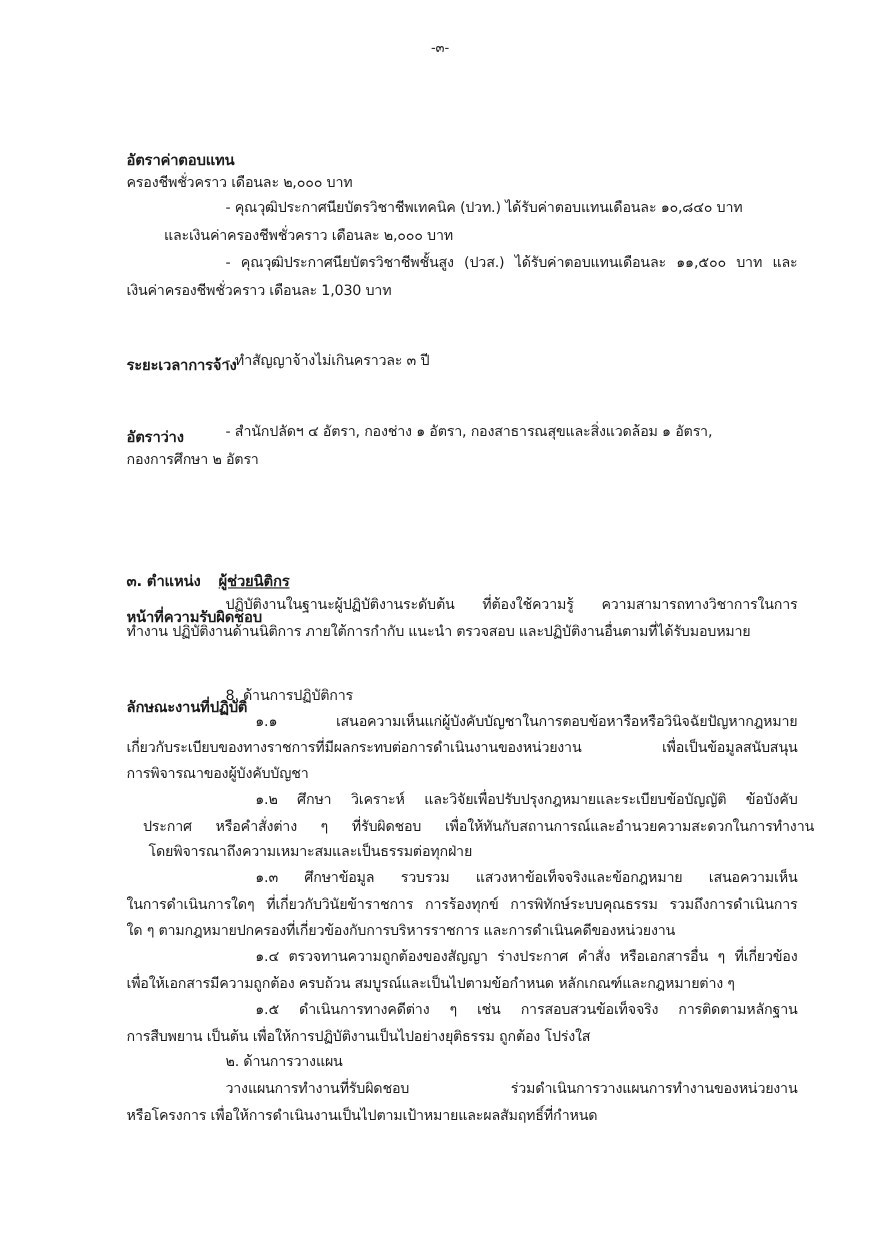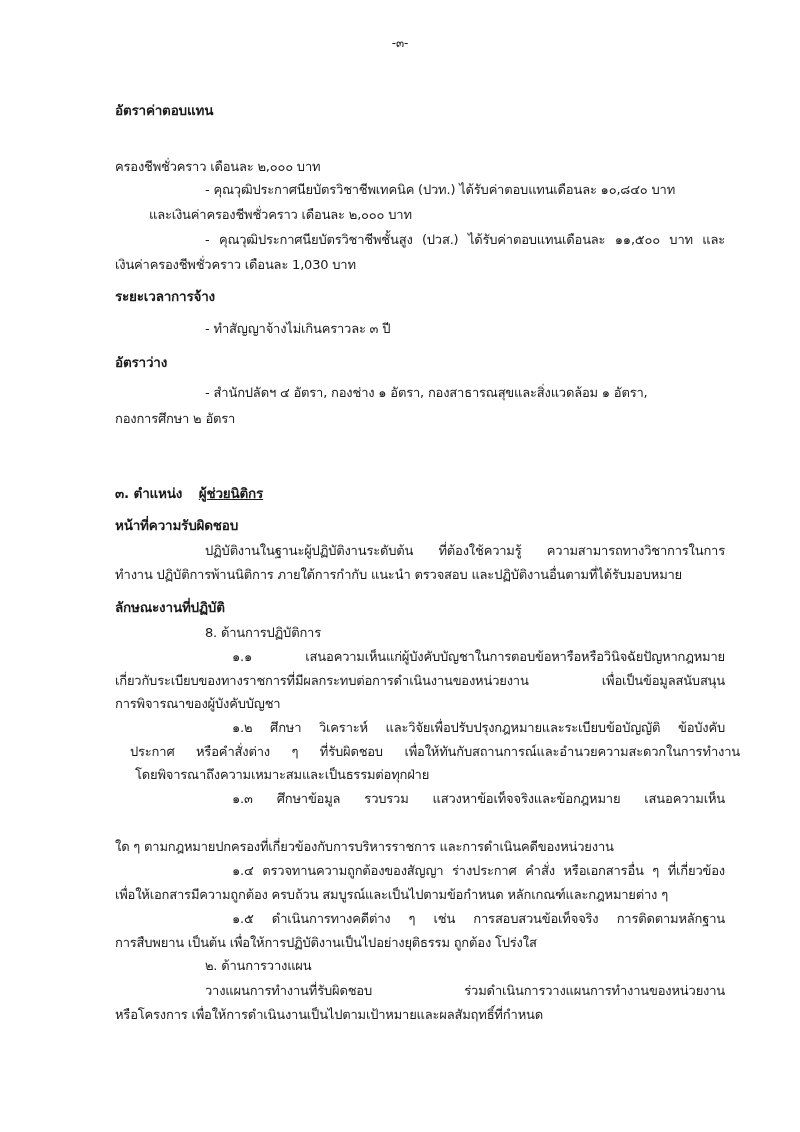--- a/index.html
+++ b/index.html
@@ -1,20 +1,20 @@
 <!DOCTYPE html>
 <html><head>
 <meta charset="utf-8">
 <style>
   html, body { margin:0; padding:0; background:#ffffff; }
   body { width:800px; height:1132px; position:relative; overflow:hidden;
          font-family:"DejaVu Sans", "Liberation Sans", sans-serif; color:#1a1a1a; }
   .page { position:absolute; left:0; top:0; width:800px; height:1132px; background:#fff; }
   .ln { position:absolute; font-size:13px; line-height:18px; white-space:nowrap; letter-spacing:-0.2px; }
-  .h { font-weight:bold; font-size:13.5px; }
+  .h { font-weight:bold; font-size:13.5px;margin-top:36px; }
   .pn { left:0; width:800px; text-align:center; font-size:12px; }
   .u { text-decoration:underline;padding-left:12px; }
   .just { text-align:justify; text-align-last:justify; width:620px; }
 </style>
 </head>
 <body>
 
 <div class="page">
 
   <div class="ln pn" style="top:34px;">-๓-</div>
@@ -30,34 +30,35 @@
   <div class="ln" style="left:205px; top:320px;">- ทำสัญญาจ้างไม่เกินคราวละ ๓ ปี</div>
 
   <div class="ln h" style="left:115px; top:353px;">อัตราว่าง</div>
   <div class="ln" style="left:205px; top:384px;">- สำนักปลัดฯ ๔ อัตรา, กองช่าง ๑ อัตรา, กองสาธารณสุขและสิ่งแวดล้อม ๑ อัตรา,</div>
   <div class="ln" style="left:115px; top:410px;">กองการศึกษา ๒ อัตรา</div>
 
   <div class="ln h" style="left:115px; top:484px;"><span>๓. ตำแหน่ง </span><span class="u">ผู้ช่วยนิติกร</span></div>
 
   <div class="ln h" style="left:115px; top:516px;">หน้าที่ความรับผิดชอบ</div>
   <div class="ln just" style="left:205px; top:542px; width:520px;">ปฏิบัติงานในฐานะผู้ปฏิบัติงานระดับต้น ที่ต้องใช้ความรู้ ความสามารถทางวิชาการในการ</div>
-  <div class="ln" style="left:115px; top:566px;">ทำงาน ปฏิบัติการพ้านนิติการ ภายใต้การกำกับ แนะนำ ตรวจสอบ และปฏิบัติงานอื่นตามที่ได้รับมอบหมาย</div>
+  <div class="ln" style="left:115px; top:566px;">ทำงาน ปฏิบัติงานด้านนิติการ ภายใต้การกำกับ แนะนำ ตรวจสอบ และปฏิบัติงานอื่นตามที่ได้รับมอบหมาย</div>
 
   <div class="ln h" style="left:115px; top:598px;">ลักษณะงานที่ปฏิบัติ</div>
   <div class="ln" style="left:205px; top:624px;">8. ด้านการปฏิบัติการ</div>
 
   <div class="ln just" style="left:232px; top:648px; width:493px;">๑.๑ เสนอความเห็นแก่ผู้บังคับบัญชาในการตอบข้อหารือหรือวินิจฉัยปัญหากฎหมาย</div>
   <div class="ln just" style="left:115px; top:672px; width:610px;">เกี่ยวกับระเบียบของทางราชการที่มีผลกระทบต่อการดำเนินงานของหน่วยงาน เพื่อเป็นข้อมูลสนับสนุน</div>
   <div class="ln" style="left:115px; top:695px;">การพิจารณาของผู้บังคับบัญชา</div>
 
   <div class="ln just" style="left:232px; top:719px; width:493px;">๑.๒ ศึกษา วิเคราะห์ และวิจัยเพื่อปรับปรุงกฎหมายและระเบียบข้อบัญญัติ ข้อบังคับ</div>
   <div class="ln just" style="left:115px; top:743px; width:610px;margin-left:15px;">ประกาศ หรือคำสั่งต่าง ๆ ที่รับผิดชอบ เพื่อให้ทันกับสถานการณ์และอำนวยความสะดวกในการทำงาน</div>
   <div class="ln" style="left:115px; top:766px;margin-left:20px;">โดยพิจารณาถึงความเหมาะสมและเป็นธรรมต่อทุกฝ่าย</div>
 
   <div class="ln just" style="left:232px; top:790px; width:493px;">๑.๓ ศึกษาข้อมูล รวบรวม แสวงหาข้อเท็จจริงและข้อกฎหมาย เสนอความเห็น</div>
+  <div class="ln just" style="left:115px; top:814px; width:610px;">ในการดำเนินการใดๆ ที่เกี่ยวกับวินัยข้าราชการ การร้องทุกข์ การพิทักษ์ระบบคุณธรรม รวมถึงการดำเนินการ</div>
   <div class="ln" style="left:115px; top:838px;">ใด ๆ ตามกฎหมายปกครองที่เกี่ยวข้องกับการบริหารราชการ และการดำเนินคดีของหน่วยงาน</div>
 
   <div class="ln just" style="left:232px; top:862px; width:493px;">๑.๔ ตรวจทานความถูกต้องของสัญญา ร่างประกาศ คำสั่ง หรือเอกสารอื่น ๆ ที่เกี่ยวข้อง</div>
   <div class="ln" style="left:115px; top:886px;">เพื่อให้เอกสารมีความถูกต้อง ครบถ้วน สมบูรณ์และเป็นไปตามข้อกำหนด หลักเกณฑ์และกฎหมายต่าง ๆ</div>
 
   <div class="ln just" style="left:232px; top:910px; width:493px;">๑.๕ ดำเนินการทางคดีต่าง ๆ เช่น การสอบสวนข้อเท็จจริง การติดตามหลักฐาน</div>
   <div class="ln" style="left:115px; top:934px;">การสืบพยาน เป็นต้น เพื่อให้การปฏิบัติงานเป็นไปอย่างยุติธรรม ถูกต้อง โปร่งใส</div>
 
   <div class="ln" style="left:205px; top:957px;">๒. ด้านการวางแผน</div>
   <div class="ln" style="left:115px; top:1006px;">หรือโครงการ เพื่อให้การดำเนินงานเป็นไปตามเป้าหมายและผลสัมฤทธิ์ที่กำหนด</div>

